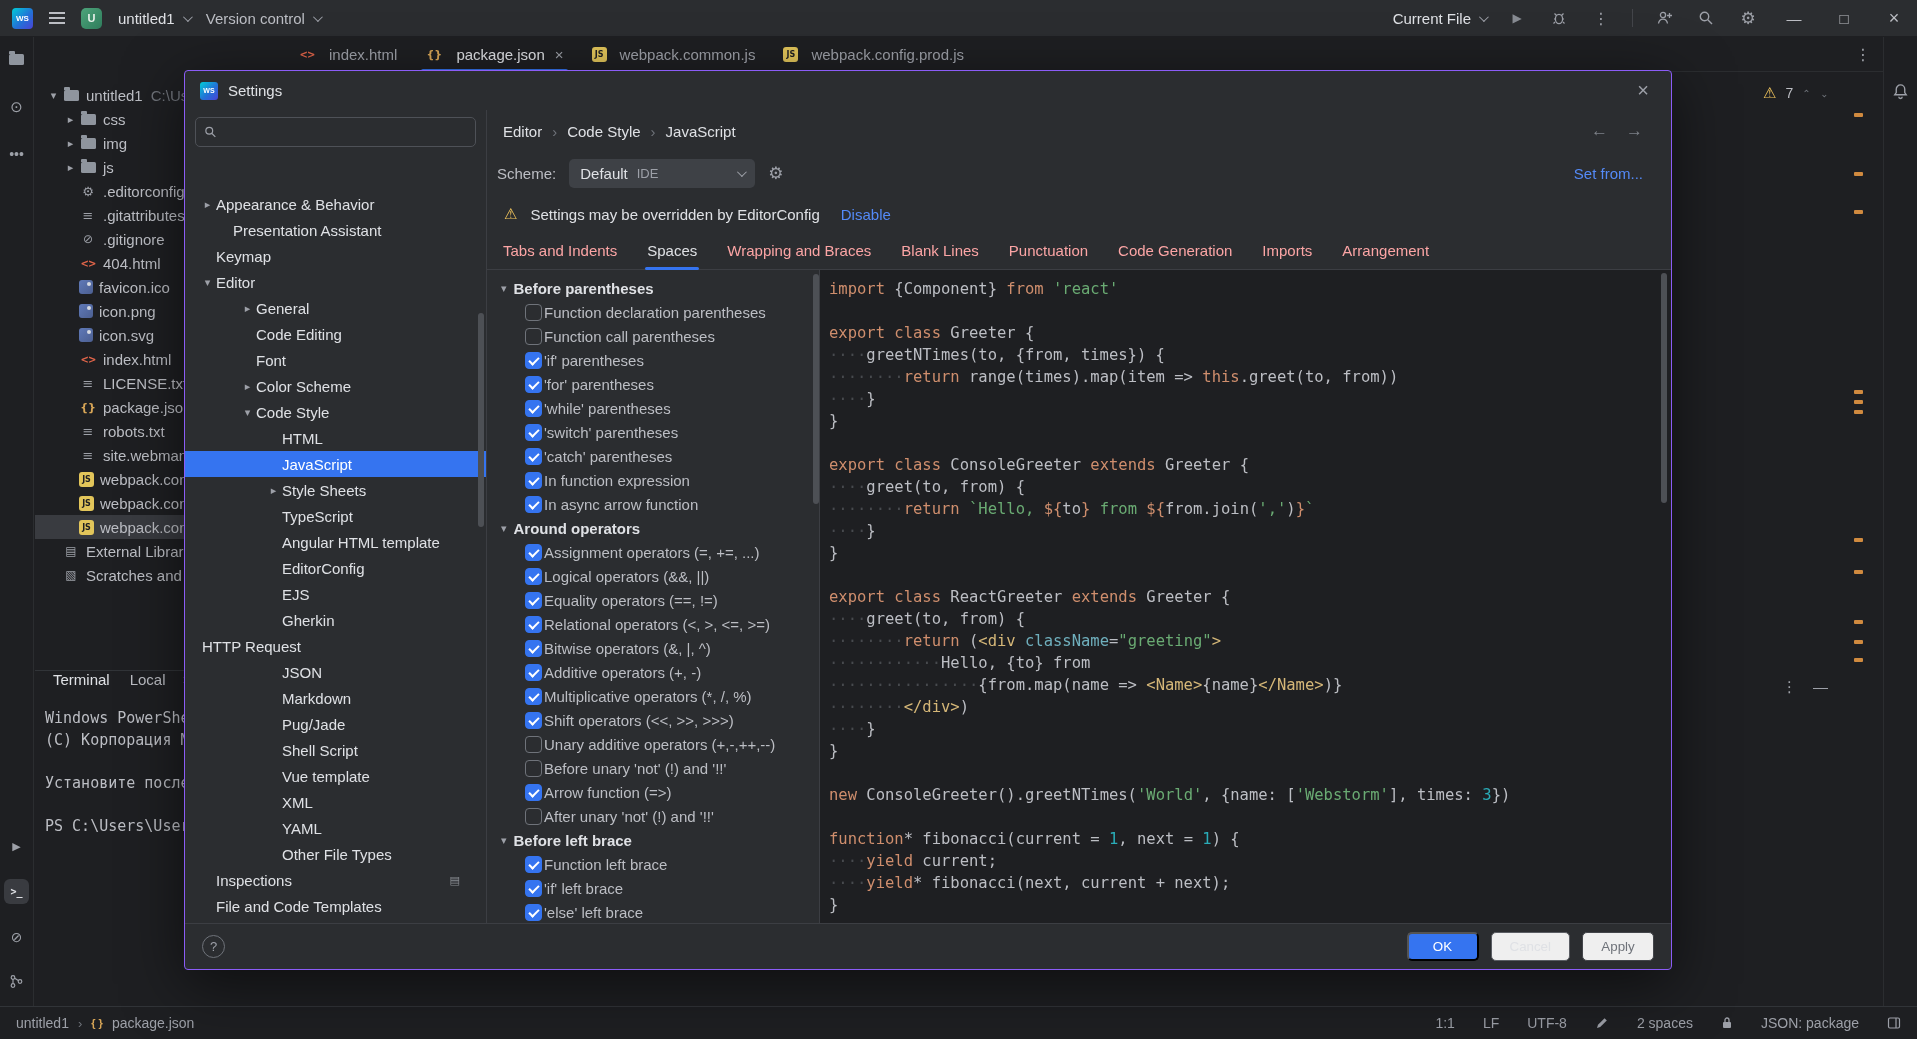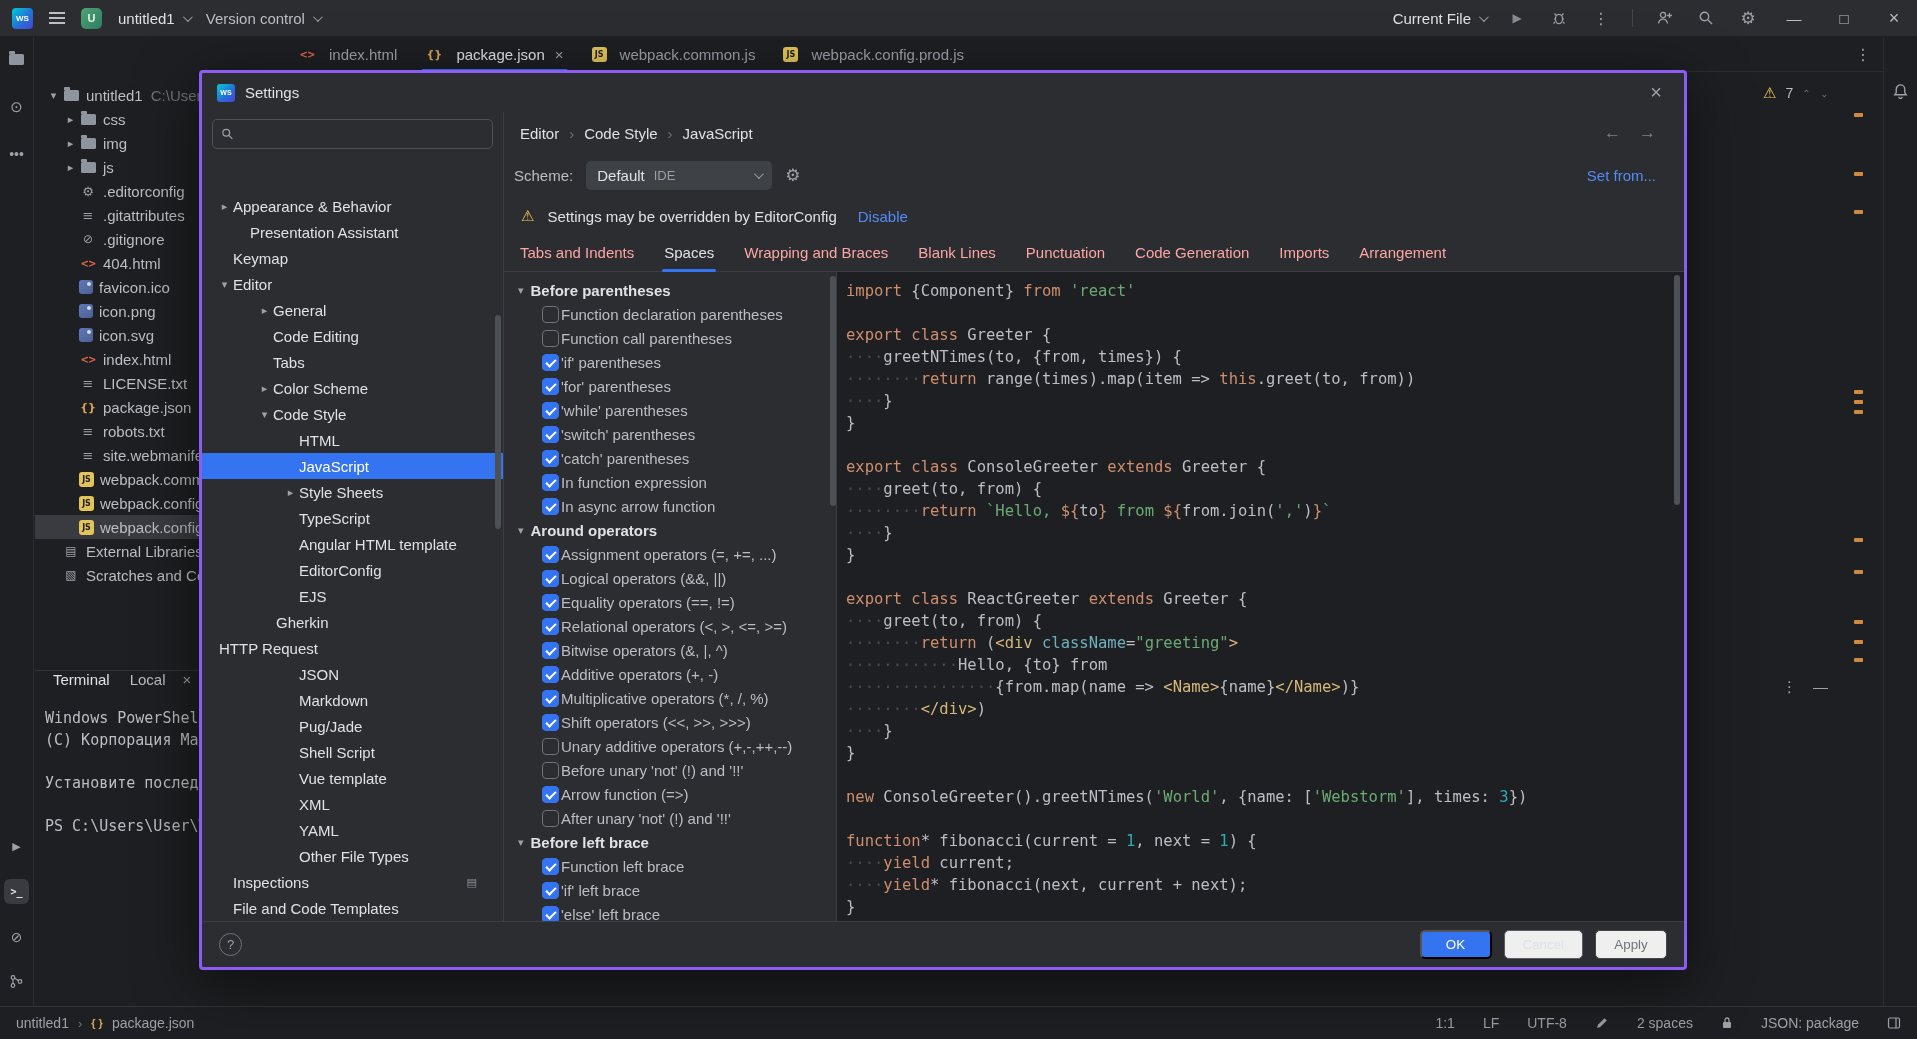--- a/index.html
+++ b/index.html
@@ -82,21 +82,21 @@
 
 
 .statusbar{position:absolute;left:0;right:0;bottom:0;height:33px;background:#1e1f22;border-top:1px solid #313438;display:flex;align-items:center;padding:0 16px;color:#9da0a8;font-size:14px;z-index:5}
 .sb-left{display:flex;align-items:center;gap:9px}
 .sb-sep{color:#6f737a;font-size:13px}
 .sb-json{color:#d8a657;font-weight:bold;font-size:11px}
 .sb-right{margin-left:auto;display:flex;align-items:center;gap:28px}
 .sb-it{color:#9da0a8}
 
 
-.dialog{position:absolute;left:199px;top:70px;width:1488px;height:900px;background:#2b2d30;border:3px solid #8b5cf6;border-radius:4px;box-shadow:0 14px 60px rgba(0,0,0,.55);z-index:10}
+.dialog{position:absolute;left:184px;top:70px;width:1488px;height:900px;background:#2b2d30;border:1px solid #8b5cf6;border-radius:4px;box-shadow:0 14px 60px rgba(0,0,0,.55);z-index:10}
 .dlg-header{height:39px;display:flex;align-items:center;padding:0 15px;gap:10px}
 .dlg-ws{width:18px;height:18px;border-radius:3px;background:linear-gradient(135deg,#00cdd7,#2272d7 55%,#4a43d6);color:#fff;font-size:7px;font-weight:bold;display:flex;align-items:center;justify-content:center}
 .dlg-title{color:#dfe1e5}
 .dlg-close{margin-left:auto;color:#9da0a8;font-size:20px;width:26px;text-align:center}
 .dlg-left{position:absolute;left:0;top:39px;width:302px;bottom:46px;border-right:1px solid #3c3e43;overflow:hidden}
 .dlg-search{margin:7px 10px 0;height:30px;border:1px solid #4e5157;border-radius:5px;display:flex;align-items:center;padding:0 8px;gap:7px}
 .dlg-search input{background:transparent;border:none;outline:none;color:#dfe1e5;width:100%;font:inherit}
 .dtree{position:absolute;top:78px;left:0;right:0;bottom:0;padding-top:3px}
 .drow{height:26px;display:flex;align-items:center;white-space:nowrap;position:relative;color:#dfe1e5}
 .drow.selected{background:#3574f0;color:#fff}
@@ -475,21 +475,21 @@
           <div class="drow" style="padding-left: 54px;">
             <span class="dchev">▸</span>
             <span>General</span>
           </div>
           <div class="drow" style="padding-left: 54px;">
             <span class="dchev"></span>
             <span>Code Editing</span>
           </div>
           <div class="drow" style="padding-left: 54px;">
             <span class="dchev"></span>
-            <span>Tabs</span>
+            <span>Font</span>
           </div>
           <div class="drow" style="padding-left: 54px;">
             <span class="dchev">▸</span>
             <span>Color Scheme</span>
           </div>
           <div class="drow" style="padding-left: 54px;">
             <span class="dchev">▾</span>
             <span>Code Style</span>
           </div>
           <div class="drow" style="padding-left: 80px;">
@@ -513,21 +513,21 @@
             <span>Angular HTML template</span>
           </div>
           <div class="drow" style="padding-left: 80px;">
             <span class="dchev"></span>
             <span>EditorConfig</span>
           </div>
           <div class="drow" style="padding-left: 80px;">
             <span class="dchev"></span>
             <span>EJS</span>
           </div>
-          <div class="drow" style="padding-left: 57px;">
+          <div class="drow" style="padding-left: 80px;">
             <span class="dchev"></span>
             <span>Gherkin</span>
           </div>
           <div class="drow" style="">
             <span class="dchev"></span>
             <span>HTTP Request</span>
           </div>
           <div class="drow" style="padding-left: 80px;">
             <span class="dchev"></span>
             <span>JSON</span>

